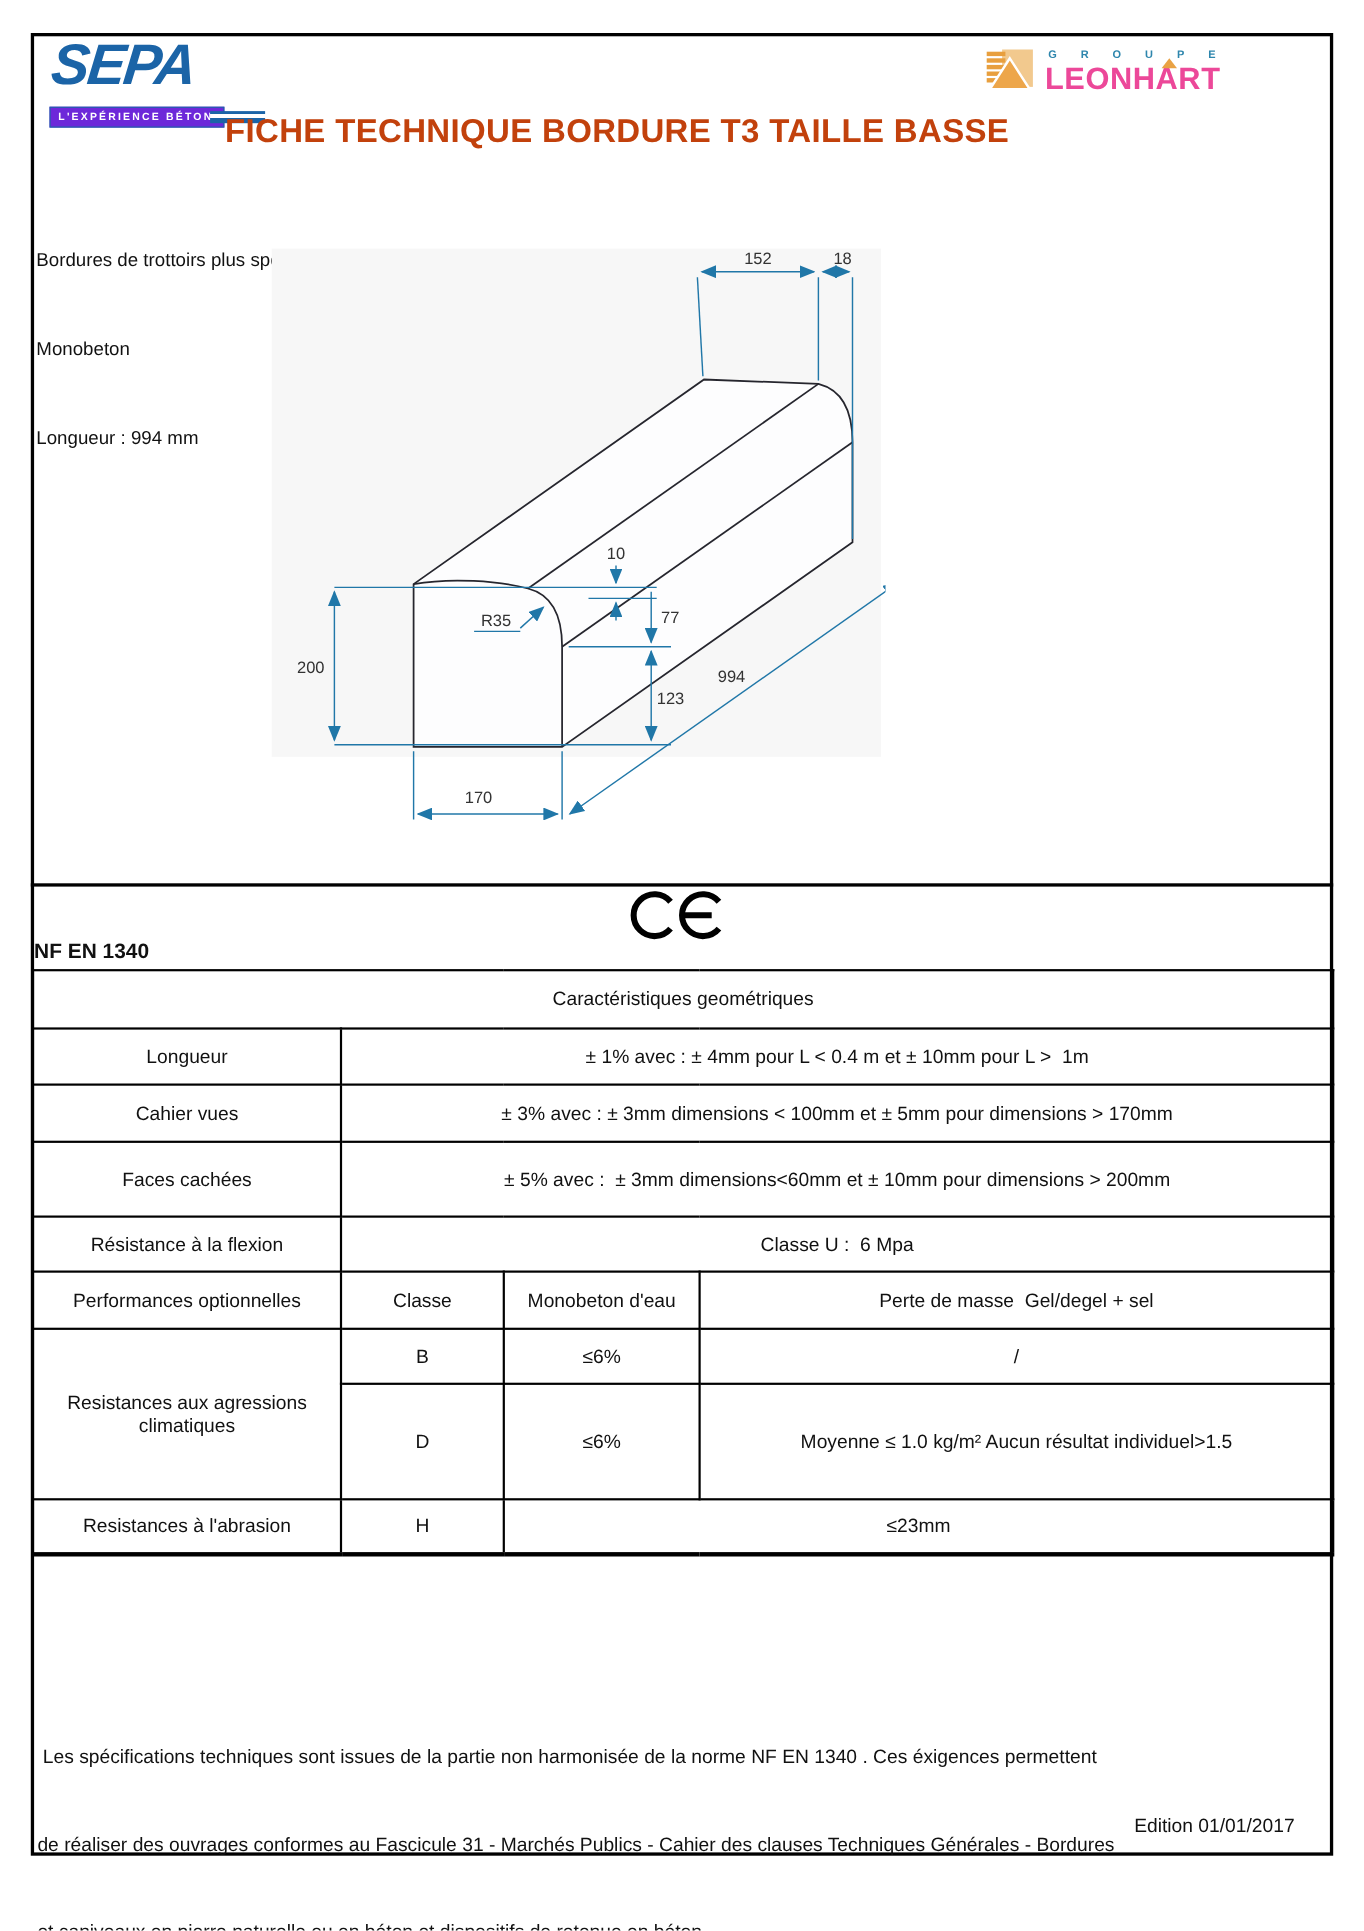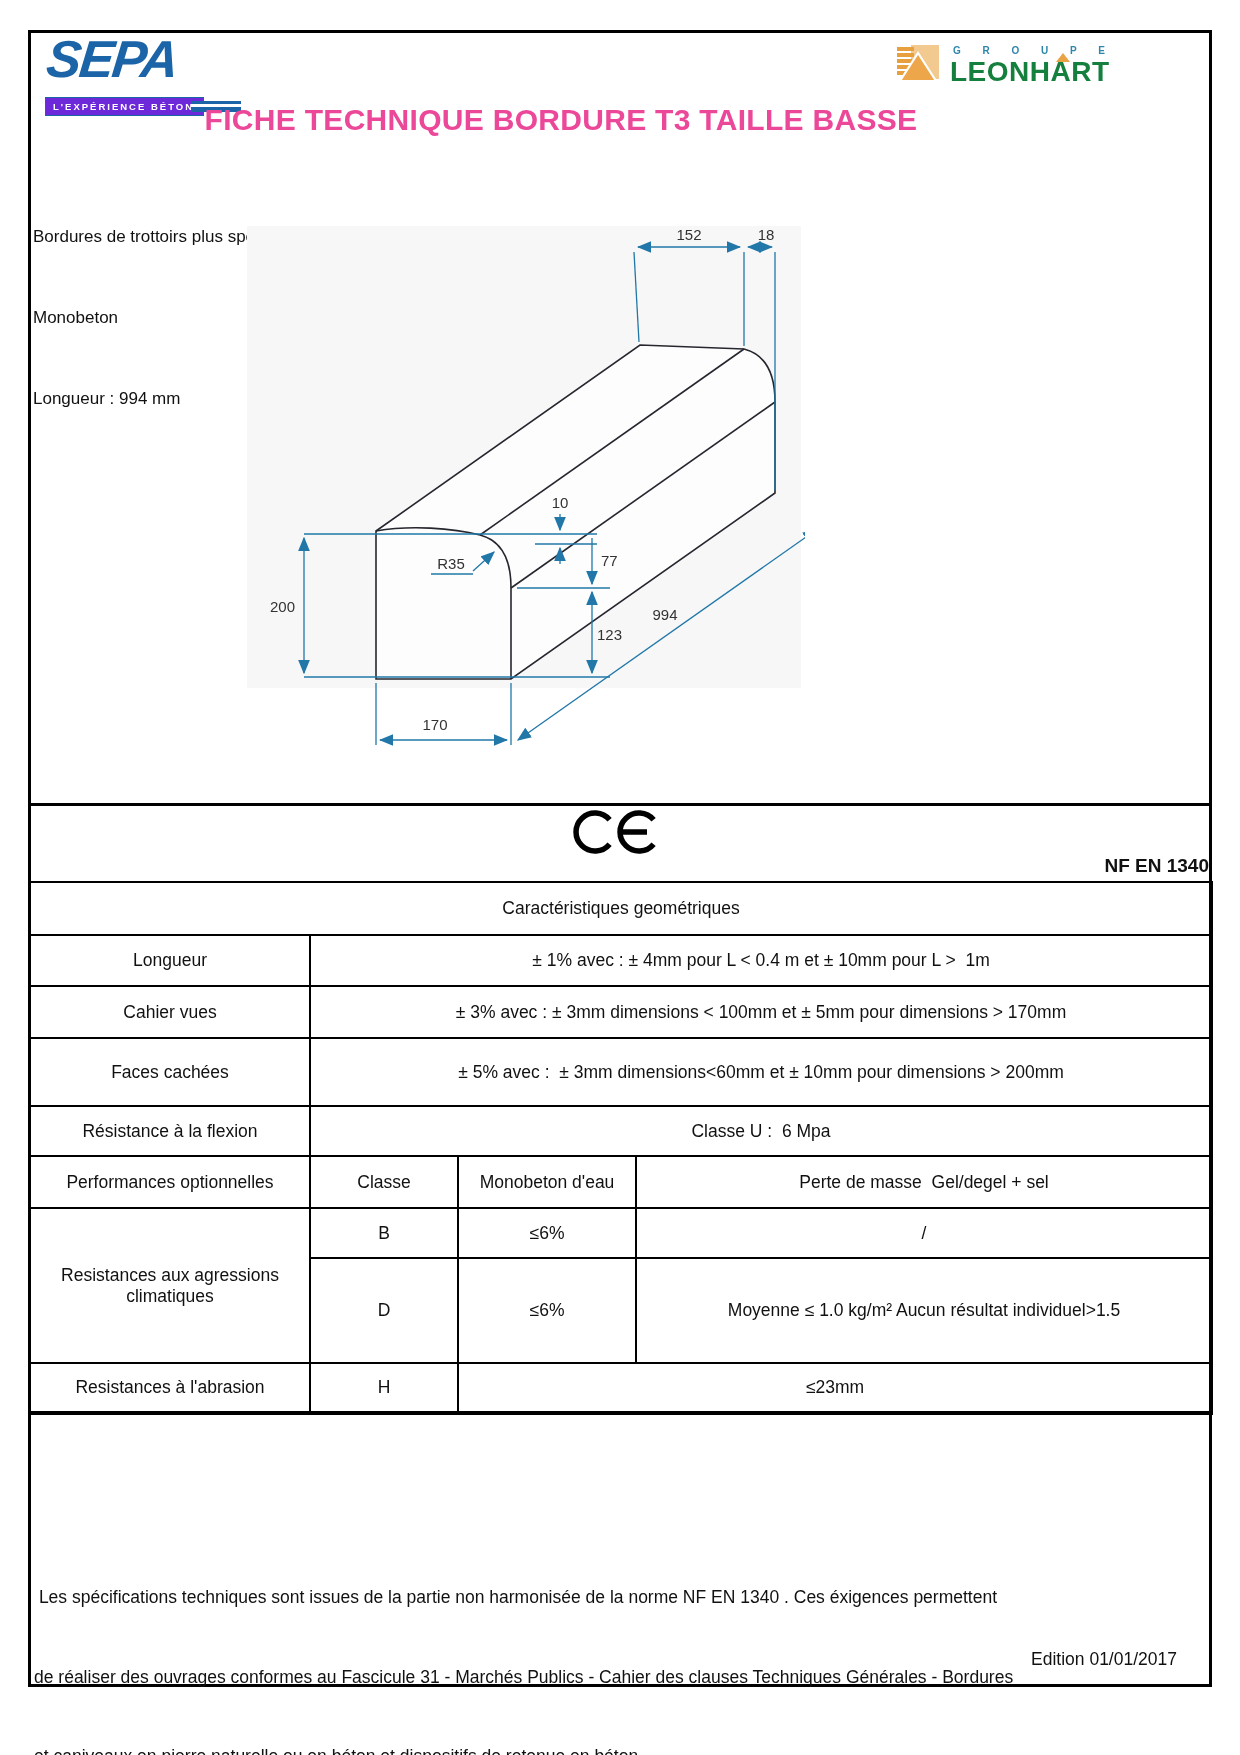--- a/index.html
+++ b/index.html
@@ -10,33 +10,33 @@
   
   .sepa-wrap{left:14px;top:2px;width:260px;height:90px;}
   .sepa-name{position:absolute;left:2px;top:-6px;font-size:52px;font-weight:900;font-style:italic;letter-spacing:-2px;color:#1b64a7;transform:skewX(-6deg);}
   .sepa-band{position:absolute;left:0;top:62px;background:#6d28d9;color:#fff;font-size:9.5px;font-weight:bold;letter-spacing:2px;padding:3px 9px 3px 7px;white-space:nowrap;border:1px solid #1b64a7;}
   .sepa-band-shape{position:absolute;left:146px;top:66px;width:50px;height:11px;background:linear-gradient(#1b64a7 0 3px,#ffffff 3px 6px,#1b64a7 6px 100%);}
 
   
   .leonhart-wrap{left:862px;top:8px;width:300px;height:60px;}
   .lh-icon{position:absolute;left:2px;top:2px;}
   .lh-group{position:absolute;left:60px;top:4px;width:152px;display:flex;justify-content:space-between;font-size:10px;font-weight:bold;color:#2e86ad;}
-  .lh-name{position:absolute;left:57px;top:15px;font-size:28px;font-weight:900;color:#15803d;letter-spacing:0.5px;}
+  .lh-name{position:absolute;left:57px;top:15px;font-size:28px;font-weight:900;color:#ec4899;letter-spacing:0.5px;}
   .lh-accent{position:absolute;left:163px;top:12px;width:0;height:0;border-left:7px solid transparent;border-right:7px solid transparent;border-bottom:9px solid #e9a244;}
 
-  .doc-title{left:0;top:70px;width:1060px;text-align:center;font-size:30px;font-weight:bold;letter-spacing:0.3px;color:#ec4899;}
+  .doc-title{left:0;top:70px;width:1060px;text-align:center;font-size:30px;font-weight:bold;letter-spacing:0.3px;color:#c2410c;}
 
   .intro{left:2px;top:136px;font-size:17px;line-height:27px;white-space:pre-wrap;}
 
   .tech-drawing{left:214px;top:189px;}
   .tech-drawing text{font-family:"Liberation Sans","DejaVu Sans",sans-serif;font-size:15px;fill:#333;}
 
   .sep1{left:-3px;top:770px;width:1184px;height:3px;background:#000;}
   .ce-svg{left:534px;top:774px;}
-  .std-label{left:0;top:822px;width:100%;text-align:right;font-size:19px;font-weight:bold;}
+  .std-label{left:0;top:822px;width:100%;text-align:left;font-size:19px;font-weight:bold;}
 
   table.spec{position:absolute;left:-2px;top:848px;width:1182px;border-collapse:collapse;table-layout:fixed;border-radius:15px;}
   table.spec td{border:2px solid #000;text-align:center;vertical-align:middle;font-size:17.5px;padding:0 4px;white-space:pre-wrap;box-sizing:border-box;}
   td.sect{border-top-width:3px;border-bottom-width:3px;font-size:18px;}
   tr.h53 td{height:53px;} tr.h51 td{height:51px;} tr.h52 td{height:52px;}
   tr.h55 td{height:68px;} tr.h50 td{height:50px;} tr.h105 td{height:105px;}
   tr.thickb td{border-bottom-width:4px;}
 
   .footer-text{left:3px;top:1498px;width:1130px;font-size:17.5px;line-height:26.5px;white-space:pre-wrap;}
   .edition{left:0;top:1616px;width:100%;box-sizing:border-box;padding-right:32px;text-align:right;font-size:17.5px;}

